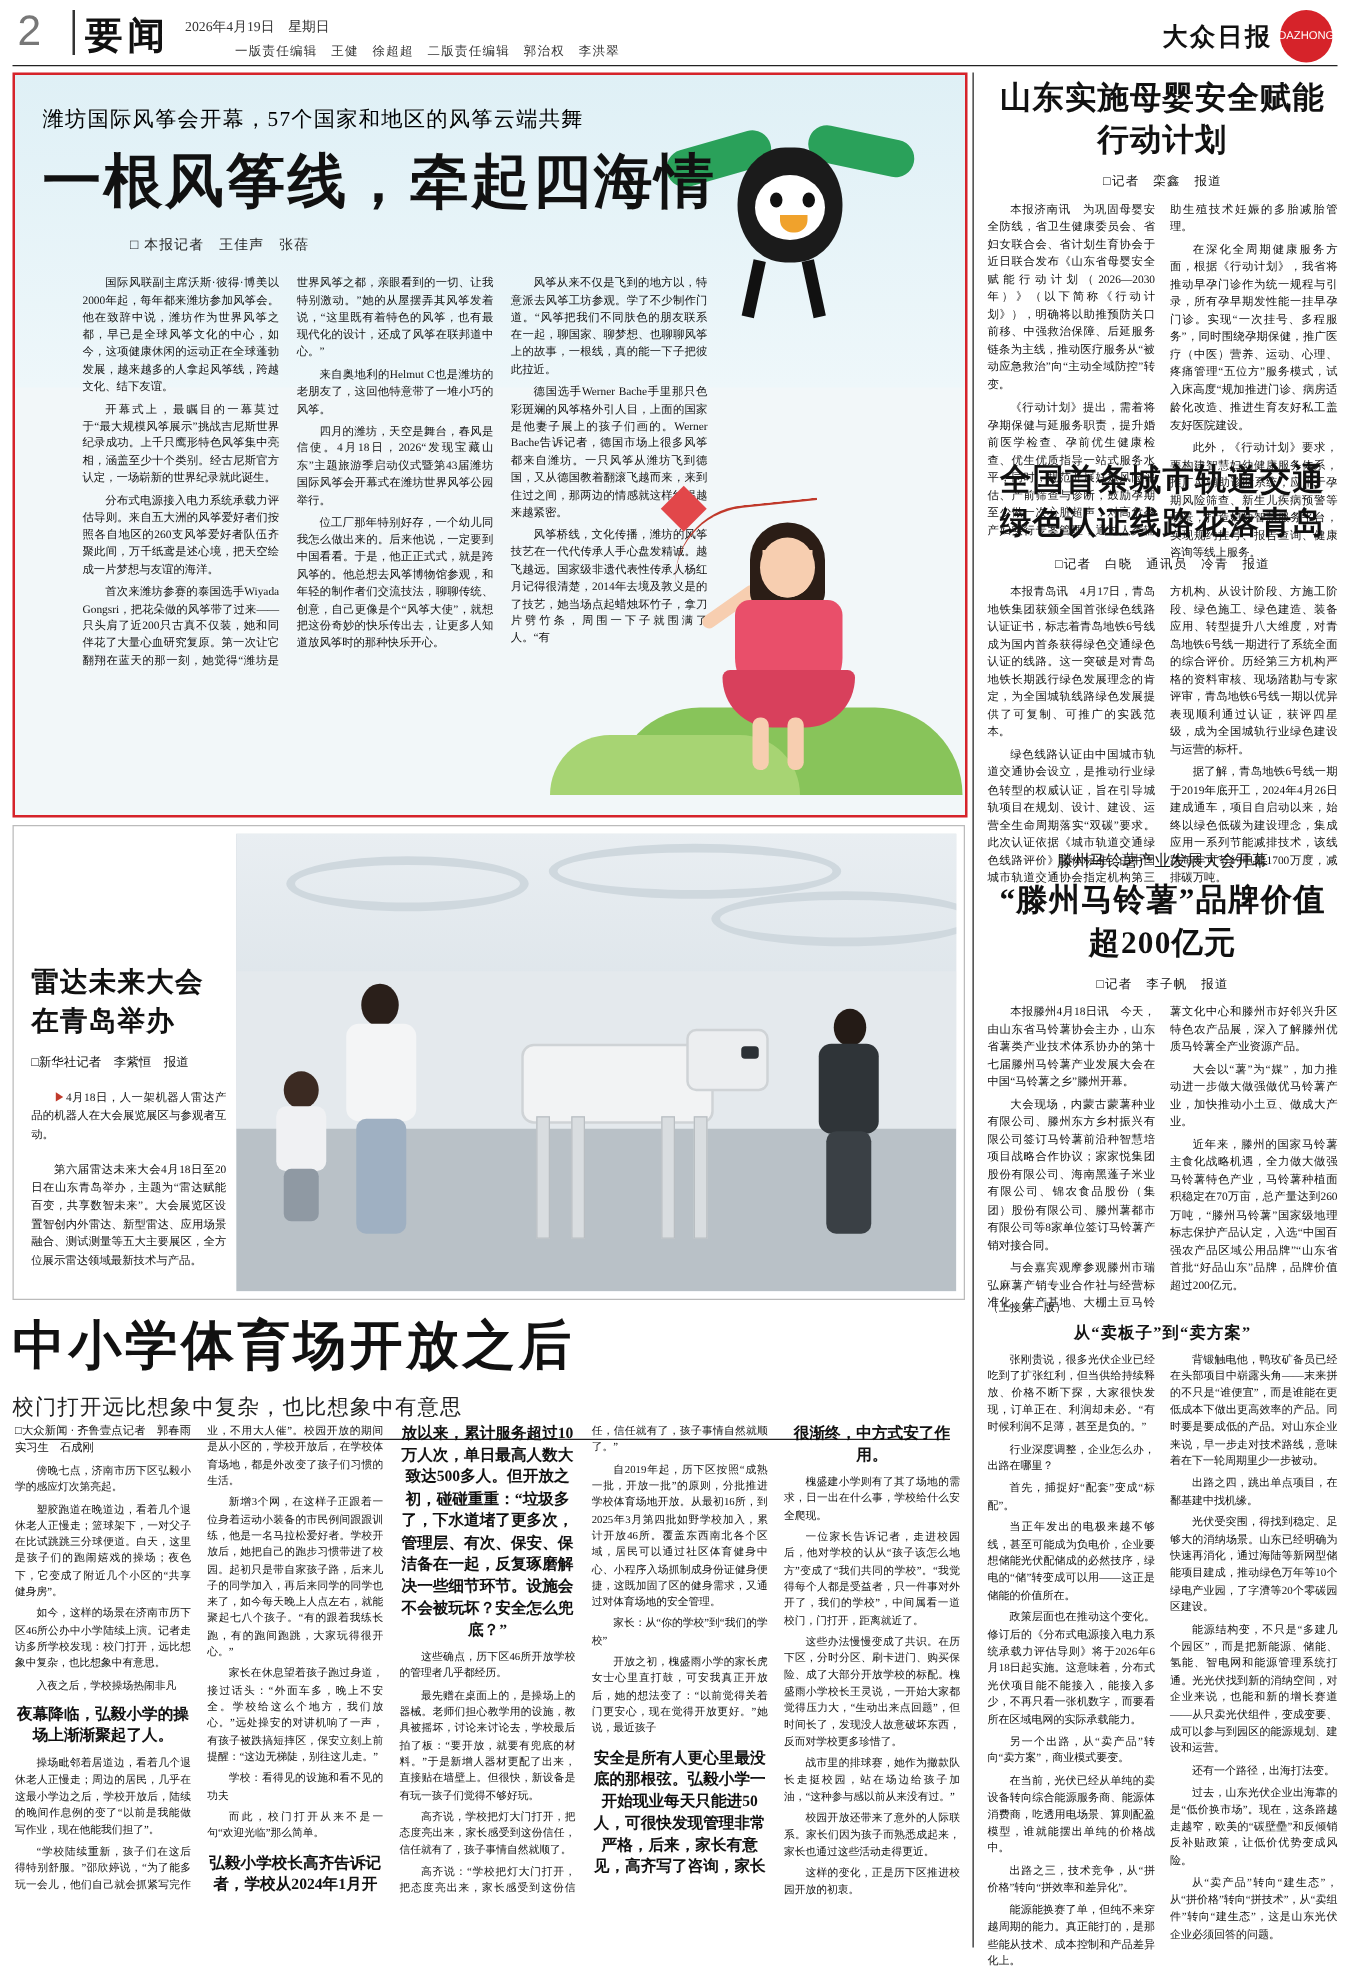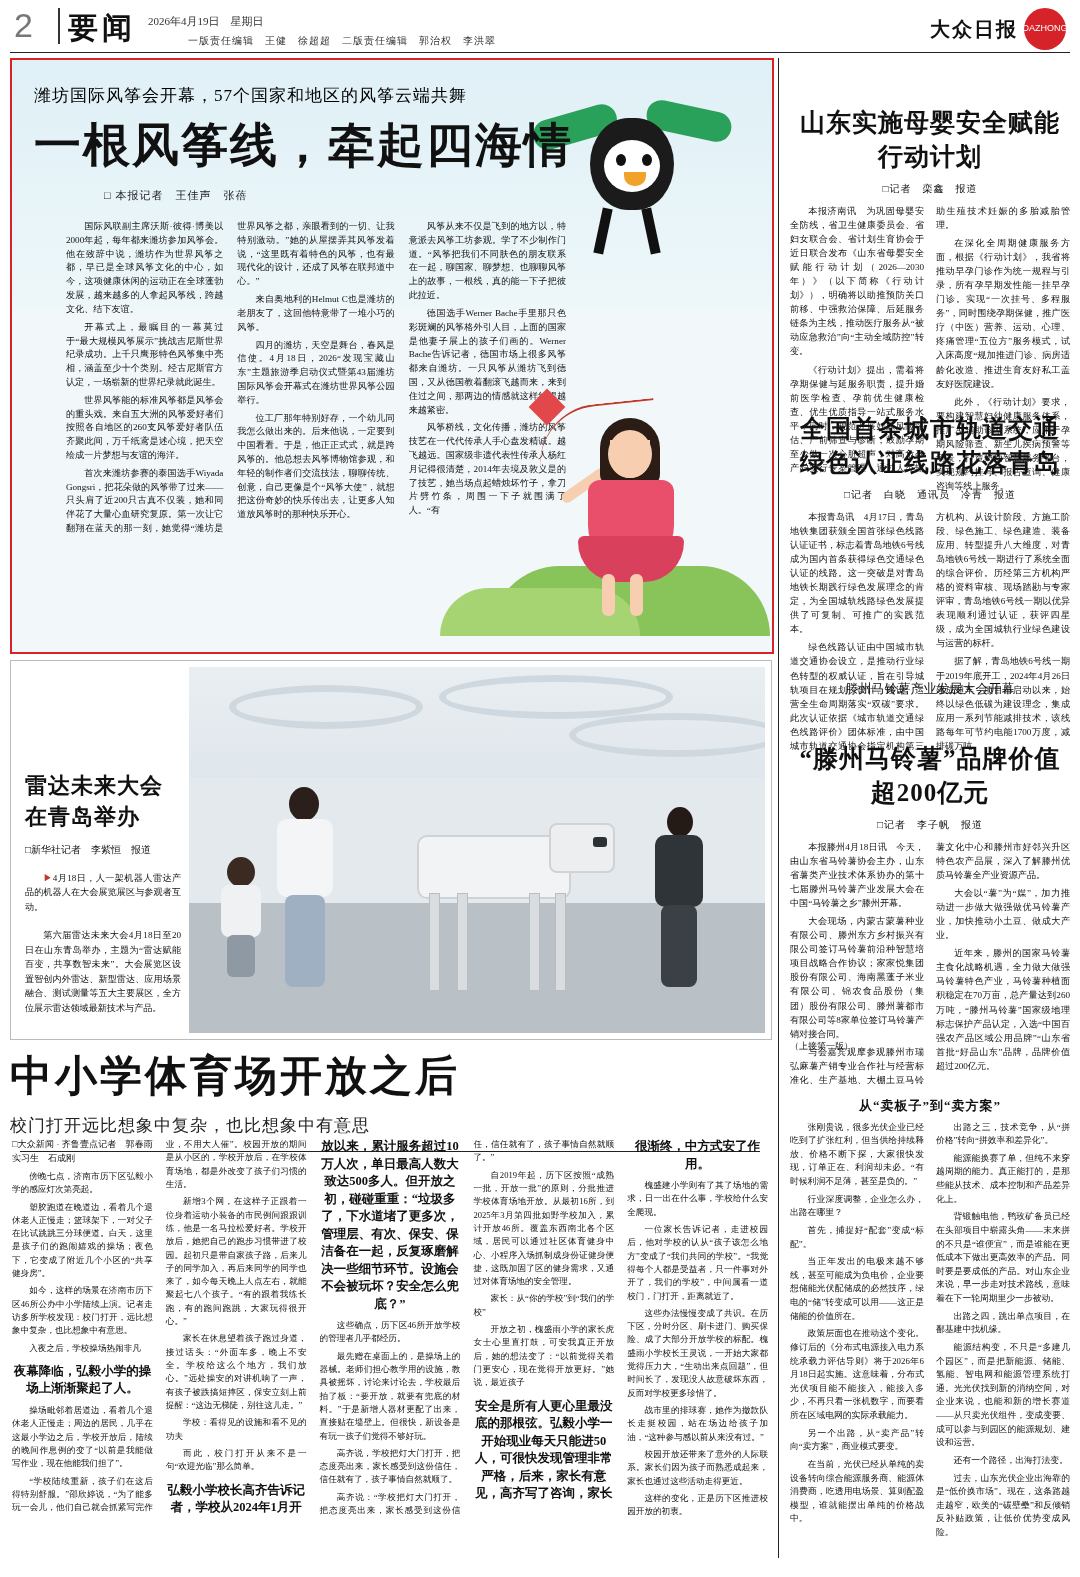--- a/index.html
+++ b/index.html
@@ -57,21 +57,21 @@
   .g-skirt{position:absolute;left:48px;top:160px;width:106px;height:46px;background:#d8405c;border-radius:6px 6px 40px 40px;}
   .g-arm{position:absolute;left:28px;top:104px;width:52px;height:11px;background:#f7ceb0;transform:rotate(-35deg);border-radius:6px;}
   .g-leg{position:absolute;top:198px;width:13px;height:42px;background:#f7ceb0;border-radius:6px;}
   .g-leg.l{left:72px;} .g-leg.r{left:100px;}
   .g-string{position:absolute;left:8px;top:28px;width:120px;height:78px;border-top:2px solid #c0392b;border-radius:60px 0 0 0;transform:rotate(-6deg);}
   .g-minikite{position:absolute;left:4px;top:18px;width:26px;height:26px;background:#e2474a;transform:rotate(45deg);}
 
   
   .r-col{position:absolute;left:790px;width:280px;}
   .r-head-1{top:62px;}
-  .r-title{font-size:23px;font-weight:bold;text-align:center;line-height:1.35;letter-spacing:1px;margin-top:44px;}
+  .r-title{font-size:23px;font-weight:bold;text-align:center;line-height:1.35;letter-spacing:1px;}
   .r-title.big{font-size:25px;}
   .r-byline{text-align:center;font-size:10px;margin:8px 0 8px 0;letter-spacing:1px;}
   .r-body{font-size:9.1px;line-height:1.55;text-align:justify;column-count:2;column-gap:12px;}
   .r-body p{margin:0 0 4px 0;text-indent:2em;}
 
   
   .photo-box{position:absolute;left:10px;top:660px;width:760px;height:378px;border:1px solid #bbb;background:#fff;}
   .photo{position:absolute;left:178px;top:6px;width:576px;height:366px;background:linear-gradient(#cfd6dd,#e7ecf0);overflow:hidden;}
   .ph-ceiling{position:absolute;left:0;top:0;width:100%;height:120px;background:linear-gradient(#e9eef2,#dfe6eb);}
   .ph-ring{position:absolute;border:7px solid #cfd8de;border-radius:50%;height:30px;}
@@ -152,21 +152,21 @@
       <div class="kite-beak"></div>
       <div class="kite-tail"></div>
         <div class="kite-tail2"></div>
     </div>
     <div class="lead-shoulder">潍坊国际风筝会开幕，57个国家和地区的风筝云端共舞</div>
     <div class="lead-head">一根风筝线，牵起四海情</div>
     <div class="lead-byline">□ 本报记者　王佳声　张蓓</div>
     <div class="lead-cols">
       <p>国际风联副主席沃斯·彼得·博美以2000年起，每年都来潍坊参加风筝会。他在致辞中说，潍坊作为世界风筝之都，早已是全球风筝文化的中心，如今，这项健康休闲的运动正在全球蓬勃发展，越来越多的人拿起风筝线，跨越文化、结下友谊。</p>
       <p>开幕式上，最瞩目的一幕莫过于“最大规模风筝展示”挑战吉尼斯世界纪录成功。上千只鹰形特色风筝集中亮相，涵盖至少十个类别。经古尼斯官方认定，一场崭新的世界纪录就此诞生。</p>
-      <p>世界风筝能的标准风筝都是风筝会的重头戏。来自五大洲的风筝爱好者们按照各自地区的260支风筝爱好者队伍齐聚此间，万千纸鸢是述心境，把天空绘成一片梦想与友谊的海洋。</p>
+      <p>分布式电源接入电力系统承载力评估导则。来自五大洲的风筝爱好者们按照各自地区的260支风筝爱好者队伍齐聚此间，万千纸鸢是述心境，把天空绘成一片梦想与友谊的海洋。</p>
       <p>首次来潍坊参赛的泰国选手Wiyada Gongsri，把花朵做的风筝带了过来——只头肩了近200只古真不仅装，她和同伴花了大量心血研究复原。第一次让它翻翔在蓝天的那一刻，她觉得“潍坊是世界风筝之都，亲眼看到的一切、让我特别激动。”她的从屋摆弄其风筝发着说，“这里既有着特色的风筝，也有最现代化的设计，还成了风筝在联邦道中心。”</p>
       <p>来自奥地利的Helmut C也是潍坊的老朋友了，这回他特意带了一堆小巧的风筝。</p>
       <p>四月的潍坊，天空是舞台，春风是信使。4月18日，2026“发现宝藏山东”主题旅游季启动仪式暨第43届潍坊国际风筝会开幕式在潍坊世界风筝公园举行。</p>
       <p>位工厂那年特别好存，一个幼儿同我怎么做出来的。后来他说，一定要到中国看看。于是，他正正式式，就是跨风筝的。他总想去风筝博物馆参观，和年轻的制作者们交流技法，聊聊传统、创意，自己更像是个“风筝大使”，就想把这份奇妙的快乐传出去，让更多人知道放风筝时的那种快乐开心。</p>
       <p>风筝从来不仅是飞到的地方以，特意派去风筝工坊参观。学了不少制作门道。“风筝把我们不同肤色的朋友联系在一起，聊国家、聊梦想、也聊聊风筝上的故事，一根线，真的能一下子把彼此拉近。</p>
       <p>德国选手Werner Bache手里那只色彩斑斓的风筝格外引人目，上面的国家是他妻子展上的孩子们画的。Werner Bache告诉记者，德国市场上很多风筝都来自潍坊。一只风筝从潍坊飞到德国，又从德国教着翻滚飞越而来，来到住过之间，那两边的情感就这样纠得越来越紧密。</p>
       <p>风筝桥线，文化传播，潍坊的风筝技艺在一代代传承人手心盘发精诚。越飞越远。国家级非遗代表性传承人杨红月记得很清楚，2014年去境及敦义是的了技艺，她当场点起蜡烛坏竹子，拿刀片劈竹条，周围一下子就围满了人。“有</p>
     </div>
     <div class="girl">
       <div class="g-hill"></div>
@@ -304,19 +304,21 @@
       <p>行业深度调整，企业怎么办，出路在哪里？</p>
       <p>首先，捕捉好“配套”变成“标配”。</p>
       <p>当正年发出的电极来越不够线，甚至可能成为负电价，企业要想储能光伏配储成的必然技序，绿电的“储”转变成可以用——这正是储能的价值所在。</p>
       <p>政策层面也在推动这个变化。修订后的《分布式电源接入电力系统承载力评估导则》将于2026年6月18日起实施。这意味着，分布式光伏项目能不能接入，能接入多少，不再只看一张机数字，而要看所在区域电网的实际承载能力。</p>
       <p>另一个出路，从“卖产品”转向“卖方案”，商业模式要变。</p>
       <p>在当前，光伏已经从单纯的卖设备转向综合能源服务商、能源体消费商，吃透用电场景、算则配盈模型，谁就能摆出单纯的价格战中。</p>
       <p>出路之三，技术竞争，从“拼价格”转向“拼效率和差异化”。</p>
       <p>能源能换赛了单，但纯不来穿越周期的能力。真正能打的，是那些能从技术、成本控制和产品差异化上。</p>
       <p>背锻触电他，鸭玫矿备员已经在头部项目中崭露头角——末来拼的不只是“谁便宜”，而是谁能在更低成本下做出更高效率的产品。同时要是要成低的产品。对山东企业来说，早一步走对技术路线，意味着在下一轮周期里少一步被动。</p>
       <p>出路之四，跳出单点项目，在鄱基建中找机缘。</p>
+      <p>光伏受突围，得找到稳定、足够大的消纳场景。山东已经明确为快速再消化，通过海陆等新网型储能项目建成，推动绿色万年等10个绿电产业园，了字濟等20个零碳园区建设。</p>
       <p>能源结构变，不只是“多建几个园区”，而是把新能源、储能、氢能、智电网和能源管理系统打通。光光伏找到新的消纳空间，对企业来说，也能和新的增长赛道——从只卖光伏组件，变成变要、成可以参与到园区的能源规划、建设和运营。</p>
       <p>还有一个路径，出海打法变。</p>
       <p>过去，山东光伏企业出海靠的是“低价换市场”。现在，这条路越走越窄，欧美的“碳壁壘”和反倾销反补贴政策，让低价优势变成风险。</p>
+      <p>从“卖产品”转向“建生态”，从“拼价格”转向“拼技术”，从“卖组件”转向“建生态”，这是山东光伏企业必须回答的问题。</p>
     </div>
   </div>
 
 </div>
 
 </body></html>

